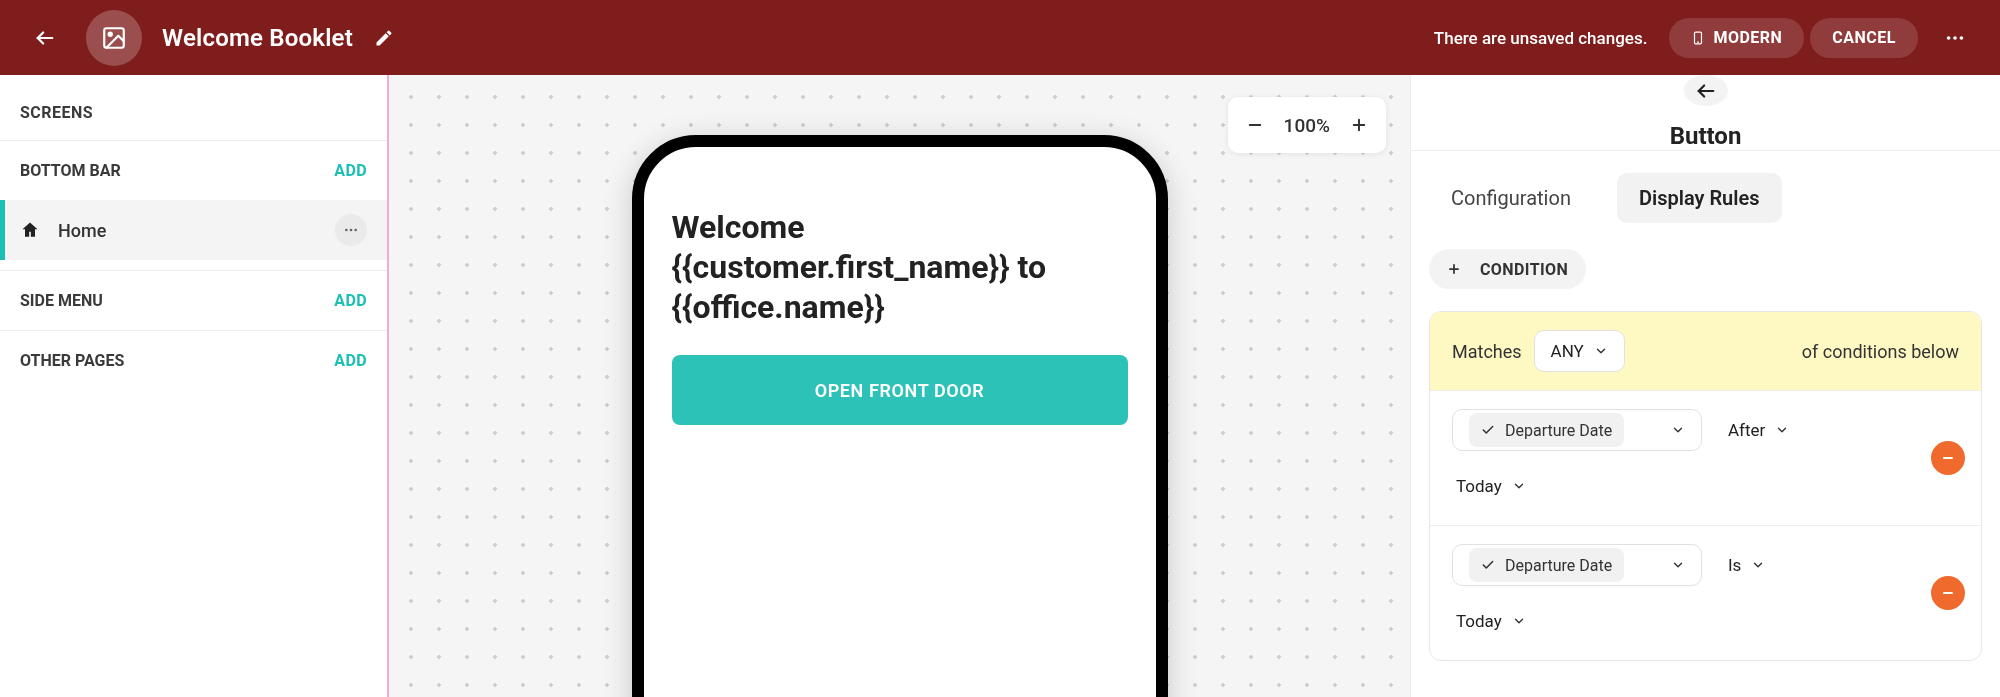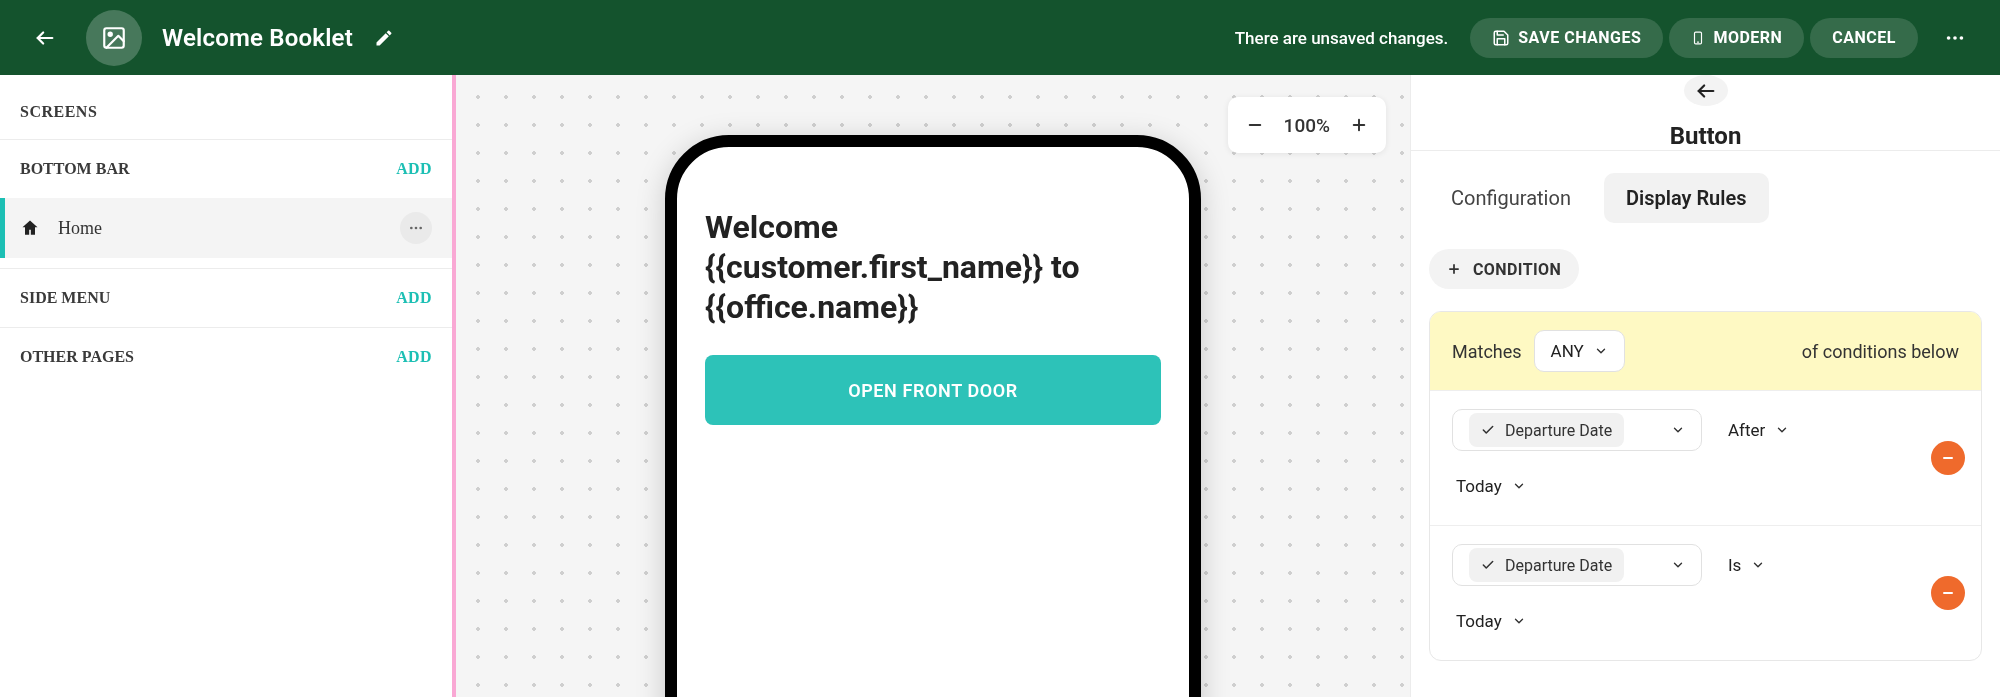--- a/index.html
+++ b/index.html
@@ -1,21 +1,21 @@
 <!DOCTYPE html>
 <html><head>
 <meta charset="utf-8">
 <style>
   * { box-sizing: border-box; margin: 0; padding: 0; }
   html, body { width: 2000px; height: 697px; font-family: -apple-system, BlinkMacSystemFont, "Segoe UI", Roboto, sans-serif; overflow: hidden; background: #fff; }
 
   
   .topbar {
     height: 75px;
-    background: #14532d;
+    background: #7f1d1d;
     display: flex;
     align-items: center;
     padding: 0 22px;
     color: #fff;
   }
   .tb-iconbtn {
     width: 46px; height: 46px; border-radius: 50%;
     display: flex; align-items: center; justify-content: center;
     cursor: pointer;
   }
@@ -43,21 +43,21 @@
     color: #fff; font-size: 16px; font-weight: 700;
     display: flex; align-items: center; gap: 8px;
     letter-spacing: 0.5px; cursor: pointer; margin-left: 6px;
   }
   .tb-more { margin-left: 14px; }
 
   
   .main { display: flex; height: calc(697px - 75px); }
 
   
-  .sidebar { width: 456px; border-right: 4px solid #f9a8d4; background:#fff; display:flex; flex-direction:column;font-family:Liberation Serif, serif; }
+  .sidebar { width: 389px; border-right: 2px solid #f9a8d4; background:#fff; display:flex; flex-direction:column; }
   .sb-heading {
     font-size: 16px; font-weight: 700; letter-spacing: 0.5px;
     color: #3a3a3a; padding: 28px 20px 18px 20px;
   }
   .sb-secrow {
     display:flex; align-items:center; justify-content:space-between;
     padding: 20px 20px 20px 20px;
     border-top: 1px solid #ececec;
     font-size: 16px; font-weight: 700; color:#3a3a3a;
   }
@@ -128,27 +128,27 @@
   .rightp { width: 590px; border-left:1px solid #ececec; background:#fff; display:flex; flex-direction:column; }
   .rp-header {
     height:76px; display:flex; align-items:center; padding:0 18px;
     border-bottom:1px solid #ececec; gap:16px;flex-direction:column;
   }
   .rp-back {
     width:44px;height:44px;border-radius:50%;background:#f3f3f3;
     display:flex;align-items:center;justify-content:center;cursor:pointer;
   }
   .rp-title { font-size:24px; font-weight:700; color:#222; }
-  .rp-tabs { display:flex; gap:11px; padding:22px 18px 0 18px; }
+  .rp-tabs { display:flex; gap:24px; padding:22px 18px 0 18px; }
   .rp-tab { height:50px; padding:0 22px; border-radius:10px; display:flex;align-items:center; font-size:20px; color:#444; cursor:pointer;}
   .rp-tab.active { background:#f2f2f2; font-weight:600; color:#222; }
 
   .rp-body { padding: 26px 18px; }
   .chipbtn {
-    display:inline-flex; align-items:center; gap:12px; height:40px; padding:0 18px;
+    display:inline-flex; align-items:center; gap:19px; height:40px; padding:0 18px;
     background:#f3f3f3; border-radius:20px; font-size:16px; font-weight:700; letter-spacing:0.4px;
     cursor:pointer; color:#333;
   }
 
   .rulesbox {
     margin-top:22px; border:1px solid #e7e7e7; border-radius:12px; overflow:hidden;
   }
   .rb-head {
     background:#fef9c3; padding:18px 22px; display:flex; align-items:center; gap:12px;
     font-size:18px; color:#333;
@@ -196,28 +196,20 @@
       </svg>
   </div>
   <div class="tb-title">Welcome Booklet</div>
   <div class="tb-edit">
     <svg width="20" height="20" viewBox="0 0 24 24" fill="#fff">
         <path d="M3 17.25V21h3.75L17.81 9.94l-3.75-3.75L3 17.25zM20.71 7.04a1 1 0 0 0 0-1.41l-2.34-2.34a1 1 0 0 0-1.41 0l-1.83 1.83 3.75 3.75 1.83-1.83z"></path>
       </svg>
   </div>
   <div class="tb-spacer"></div>
   <div class="tb-unsaved">There are unsaved changes.</div>
-  <div class="tb-btn">
-    <svg width="18" height="18" viewBox="0 0 24 24" fill="none" stroke="#fff" stroke-width="2" stroke-linecap="round" stroke-linejoin="round">
-        <path d="M19 21H5a2 2 0 0 1-2-2V5a2 2 0 0 1 2-2h11l5 5v11a2 2 0 0 1-2 2z"></path>
-        <polyline points="17 21 17 13 7 13 7 21"></polyline>
-        <polyline points="7 3 7 8 15 8"></polyline>
-      </svg>
-    <span>SAVE CHANGES</span>
-  </div>
   <div class="tb-btn">
     <svg width="14" height="18" viewBox="0 0 24 24" fill="none" stroke="#fff" stroke-width="2" stroke-linecap="round" stroke-linejoin="round">
         <rect x="6" y="2" width="12" height="20" rx="2"></rect>
         <line x1="11" y1="19" x2="13" y2="19"></line>
       </svg>
     <span>MODERN</span>
   </div>
   <div class="tb-btn">
     <span>CANCEL</span>
   </div>

